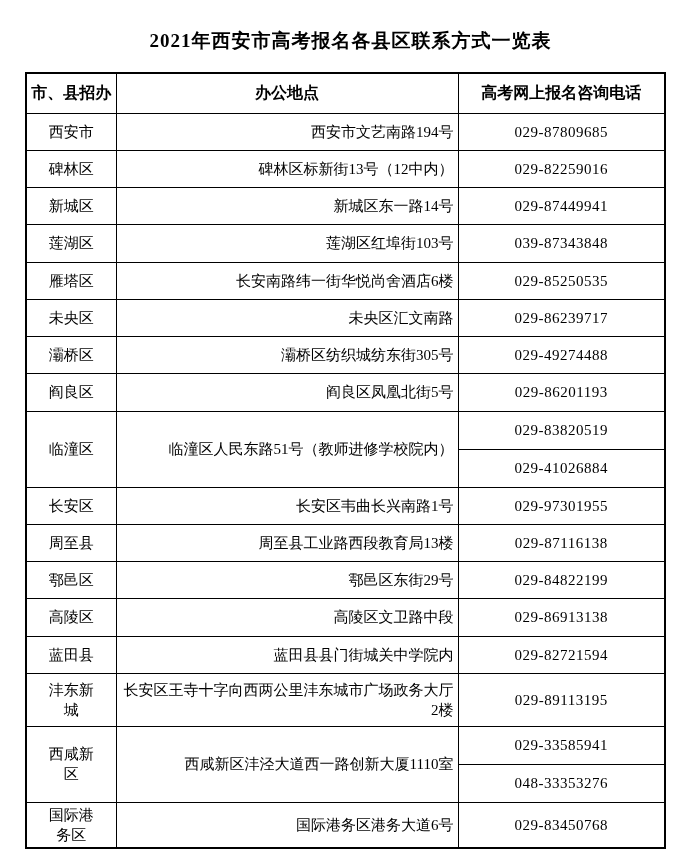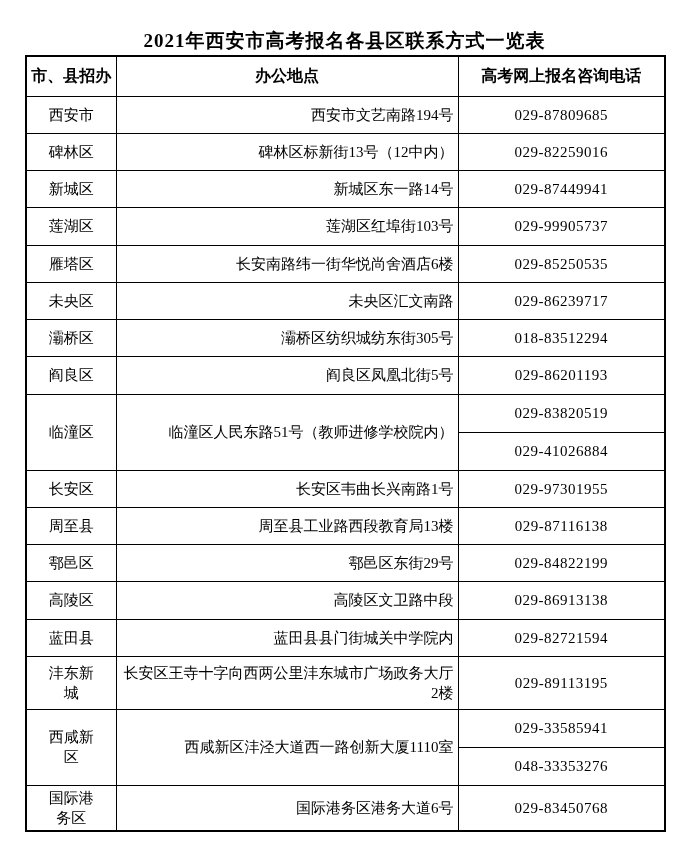--- a/index.html
+++ b/index.html
@@ -3,26 +3,26 @@
 <meta charset="utf-8">
 <style>
   * { margin: 0; padding: 0; box-sizing: border-box; }
   html, body {
     width: 699px; height: 852px;
     background: #ffffff; color: #000000;
     font-family: "Liberation Serif", "DejaVu Serif", serif;
   }
   .page { position: relative; width: 699px; height: 852px; overflow: hidden; }
   .doc-title {
-    position: absolute; top: 28px; left: 10px; width: 669px;
+    position: absolute; top: 28px; left: 16px; width: 669px;
     text-align: center; font-size: 19px; font-weight: bold;
     letter-spacing: 1px; white-space: nowrap;
   }
   table.contact-table {
-    position: absolute; left: 25px; top: 55px;
+    position: absolute; left: 25px; top: 72px;
     width: 639px; border-collapse: collapse; table-layout: fixed;
     border: 2px solid #000;
   }
   .contact-table th, .contact-table td {
     border: 1px solid #000;
     vertical-align: middle;
     font-weight: normal;
     overflow: hidden;
   }
   .contact-table th {
@@ -68,36 +68,36 @@
         <td class="phone">029-82259016</td>
       </tr>
       <tr class="h-std">
         <td class="district">新城区</td>
         <td class="address">新城区东一路14号</td>
         <td class="phone">029-87449941</td>
       </tr>
       <tr class="h-std">
         <td class="district">莲湖区</td>
         <td class="address">莲湖区红埠街103号</td>
-        <td class="phone">029-99905737</td>
+        <td class="phone">039-87343848</td>
       </tr>
       <tr class="h-std">
         <td class="district">雁塔区</td>
         <td class="address">长安南路纬一街华悦尚舍酒店6楼</td>
         <td class="phone">029-85250535</td>
       </tr>
       <tr class="h-std">
         <td class="district">未央区</td>
         <td class="address">未央区汇文南路</td>
         <td class="phone">029-86239717</td>
       </tr>
       <tr class="h-std">
         <td class="district">灞桥区</td>
         <td class="address">灞桥区纺织城纺东街305号</td>
-        <td class="phone">018-83512294</td>
+        <td class="phone">029-49274488</td>
       </tr>
       <tr class="h-std">
         <td class="district">阎良区</td>
         <td class="address">阎良区凤凰北街5号</td>
         <td class="phone">029-86201193</td>
       </tr>
       <tr class="h-sub">
         <td class="district" rowspan="2">临潼区</td>
         <td class="address" rowspan="2">临潼区人民东路51号（教师进修学校院内）</td>
         <td class="phone">029-83820519</td>

